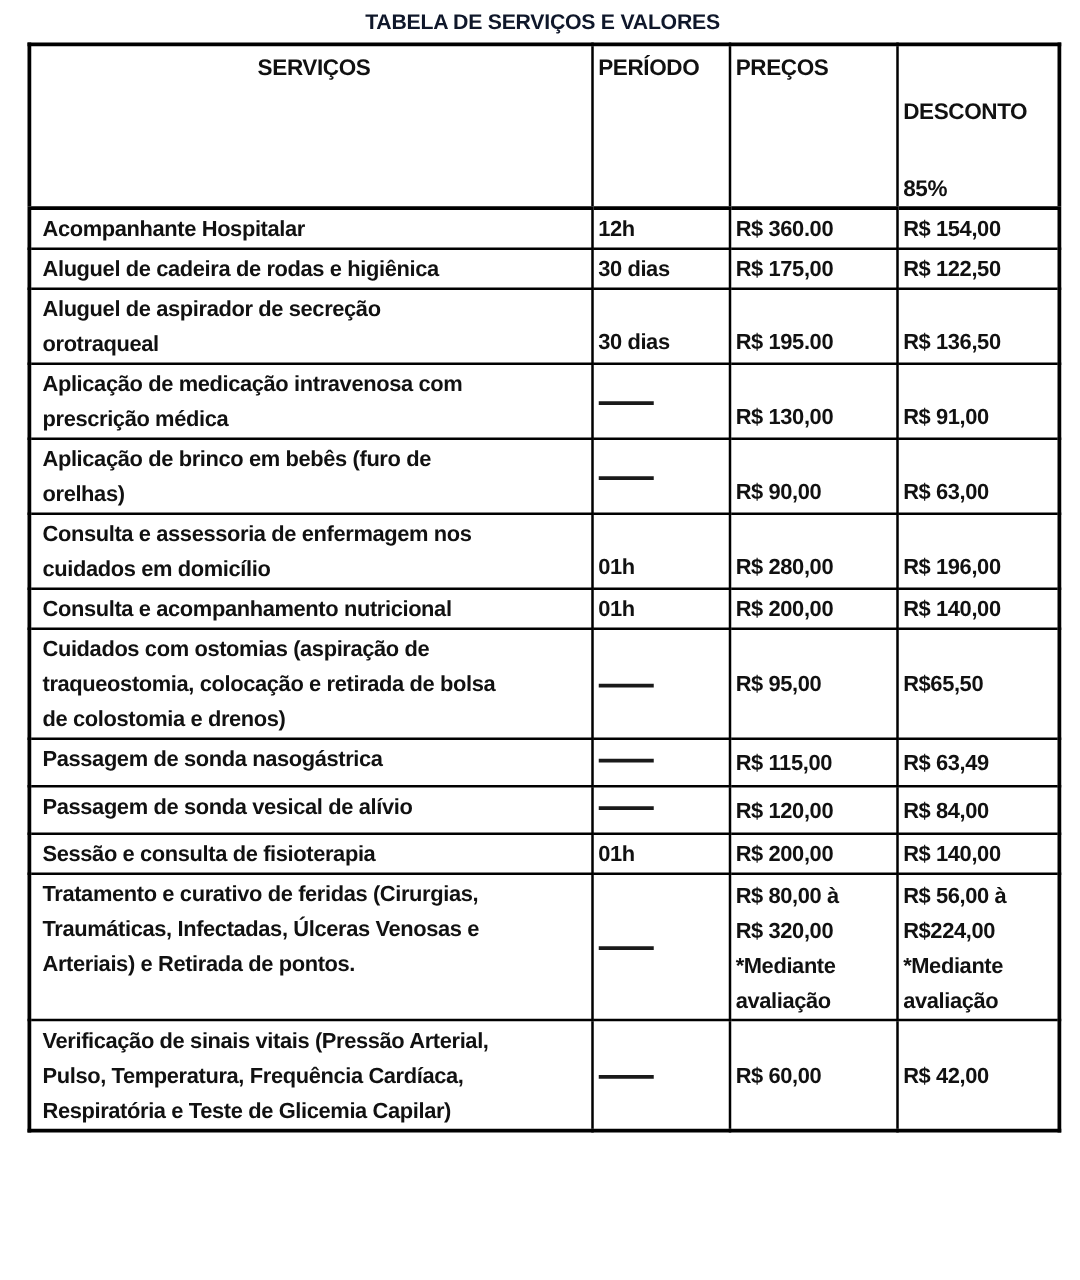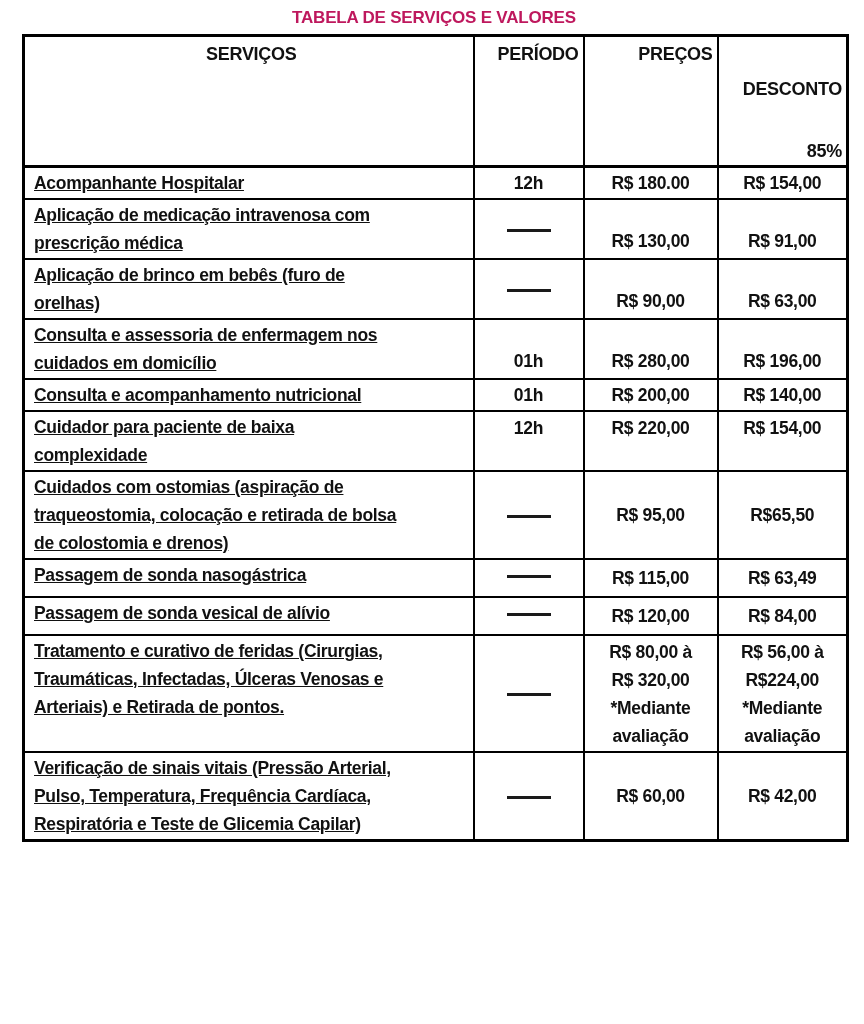--- a/index.html
+++ b/index.html
@@ -16,21 +16,21 @@
     width: 864px;
     box-sizing: border-box;
   }
   .title {
     width: 824px;
     margin: 8px 0 6px 22px;
     text-align: center;
     font-size: 17px;
     font-weight: 700;
     letter-spacing: -0.2px;
-    color: #be185d;
+    color: #0f172a;
   }
   table.services {
     margin-left: 22px;
     width: 824px;
     border-collapse: collapse;
     table-layout: fixed;
     border: 3px solid #000;
     font-size: 17.5px;
     font-weight: 700;
     letter-spacing: -0.3px;
@@ -42,39 +42,37 @@
   col.c-desconto { width: 130px; }
   th, td {
     border: 2px solid #000;
     padding: 1px 4px;
     background: #fff;
     color: #111;
   }
   thead th {
     height: 58px;
     vertical-align: top;
-    text-align: right;
+    text-align: left;
     padding-top: 3px;
     border-bottom: 3px solid #000;
     font-size: 18px;
   }
   thead th.h-servico {
     text-align: center;
     padding-left: 9px;
   }
   td.svc {
     text-align: left;
     padding-left: 9px;
     padding-right: 6px;
     vertical-align: top;
     white-space: pre-line;
-    text-decoration: underline;
   }
   td.num {
-    text-align: center;
     white-space: pre-line;
   }
   .v-top    { vertical-align: top; }
   .v-middle { vertical-align: middle; }
   .v-bottom { vertical-align: bottom; }
   td.num.v-top    { padding-top: 2px; }
   td.num.v-bottom { padding-bottom: 3px; }
   .dash {
     display: inline-block;
     width: 44px;
@@ -107,22 +105,35 @@
         <th>
           <span class="h2line">DESCONTO</span>
           <span class="h2line">85%</span>
         </th>
       </tr>
     </thead>
     <tbody>
         <tr>
           <td class="svc">Acompanhante Hospitalar</td>
           <td class="num v-middle">12h</td>
-          <td class="num v-middle">R$ 180.00</td>
+          <td class="num v-middle">R$ 360.00</td>
           <td class="num v-middle">R$ 154,00</td>
+        </tr>
+        <tr>
+          <td class="svc">Aluguel de cadeira de rodas e higiênica</td>
+          <td class="num v-middle">30 dias</td>
+          <td class="num v-middle">R$ 175,00</td>
+          <td class="num v-middle">R$ 122,50</td>
+        </tr>
+        <tr>
+          <td class="svc">Aluguel de aspirador de secreção
+orotraqueal</td>
+          <td class="num v-bottom">30 dias</td>
+          <td class="num v-bottom">R$ 195.00</td>
+          <td class="num v-bottom">R$ 136,50</td>
         </tr>
         <tr>
           <td class="svc">Aplicação de medicação intravenosa com
 prescrição médica</td>
           <td class="num v-top has-dash"><span class="dash"></span></td>
           <td class="num v-bottom">R$ 130,00</td>
           <td class="num v-bottom">R$ 91,00</td>
         </tr>
         <tr>
           <td class="svc">Aplicação de brinco em bebês (furo de
@@ -136,47 +147,46 @@
 cuidados em domicílio</td>
           <td class="num v-bottom">01h</td>
           <td class="num v-bottom">R$ 280,00</td>
           <td class="num v-bottom">R$ 196,00</td>
         </tr>
         <tr>
           <td class="svc">Consulta e acompanhamento nutricional</td>
           <td class="num v-middle">01h</td>
           <td class="num v-middle">R$ 200,00</td>
           <td class="num v-middle">R$ 140,00</td>
-        </tr>
-        <tr>
-          <td class="svc">Cuidador para paciente de baixa
-complexidade</td>
-          <td class="num v-top">12h</td>
-          <td class="num v-top">R$ 220,00</td>
-          <td class="num v-top">R$ 154,00</td>
         </tr>
         <tr>
           <td class="svc">Cuidados com ostomias (aspiração de
 traqueostomia, colocação e retirada de bolsa
 de colostomia e drenos)</td>
           <td class="num v-middle has-dash"><span class="dash"></span></td>
           <td class="num v-middle">R$ 95,00</td>
           <td class="num v-middle">R$65,50</td>
         </tr>
         <tr>
           <td class="svc">Passagem de sonda nasogástrica</td>
           <td class="num v-bottom has-dash"><span class="dash"></span></td>
           <td class="num v-middle">R$ 115,00</td>
           <td class="num v-middle">R$ 63,49</td>
         </tr>
         <tr>
           <td class="svc">Passagem de sonda vesical de alívio</td>
           <td class="num v-bottom has-dash"><span class="dash"></span></td>
           <td class="num v-middle">R$ 120,00</td>
           <td class="num v-middle">R$ 84,00</td>
+        </tr>
+        <tr>
+          <td class="svc">Sessão e consulta de fisioterapia</td>
+          <td class="num v-middle">01h</td>
+          <td class="num v-middle">R$ 200,00</td>
+          <td class="num v-middle">R$ 140,00</td>
         </tr>
         <tr>
           <td class="svc">Tratamento e curativo de feridas (Cirurgias,
 Traumáticas, Infectadas, Úlceras Venosas e
 Arteriais) e Retirada de pontos.</td>
           <td class="num v-middle has-dash"><span class="dash"></span></td>
           <td class="num v-top">R$ 80,00 à
 R$ 320,00
 *Mediante
 avaliação</td>

